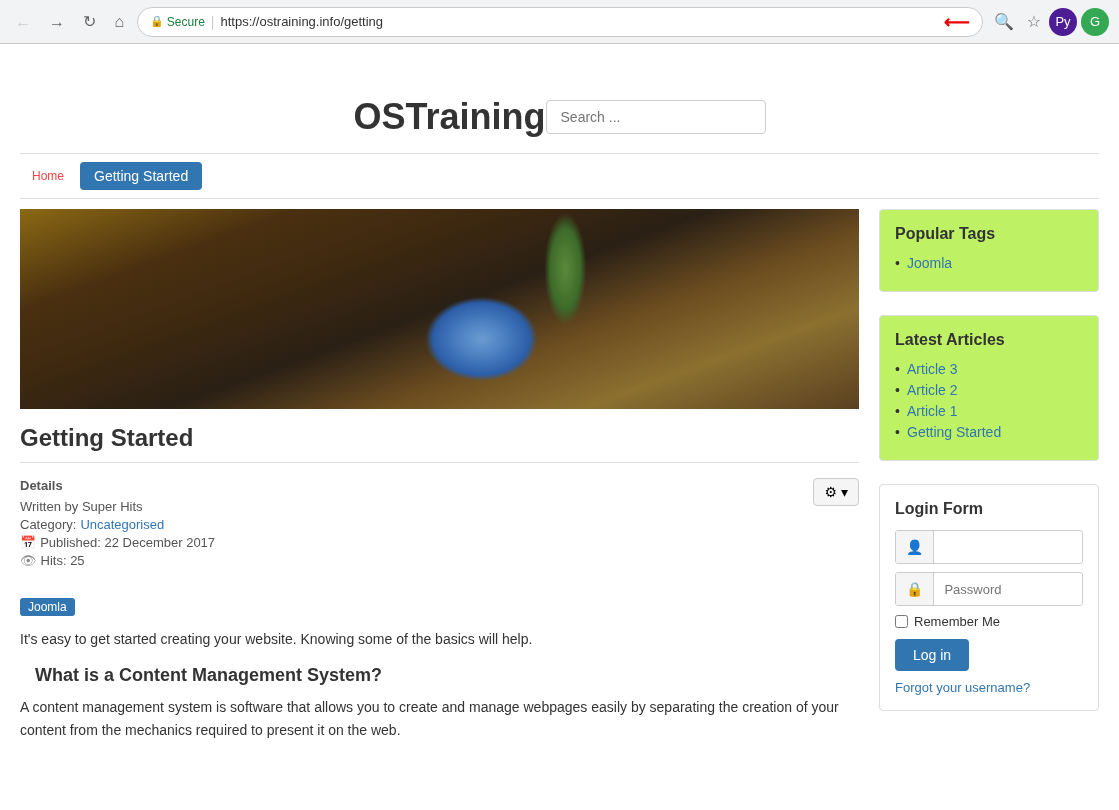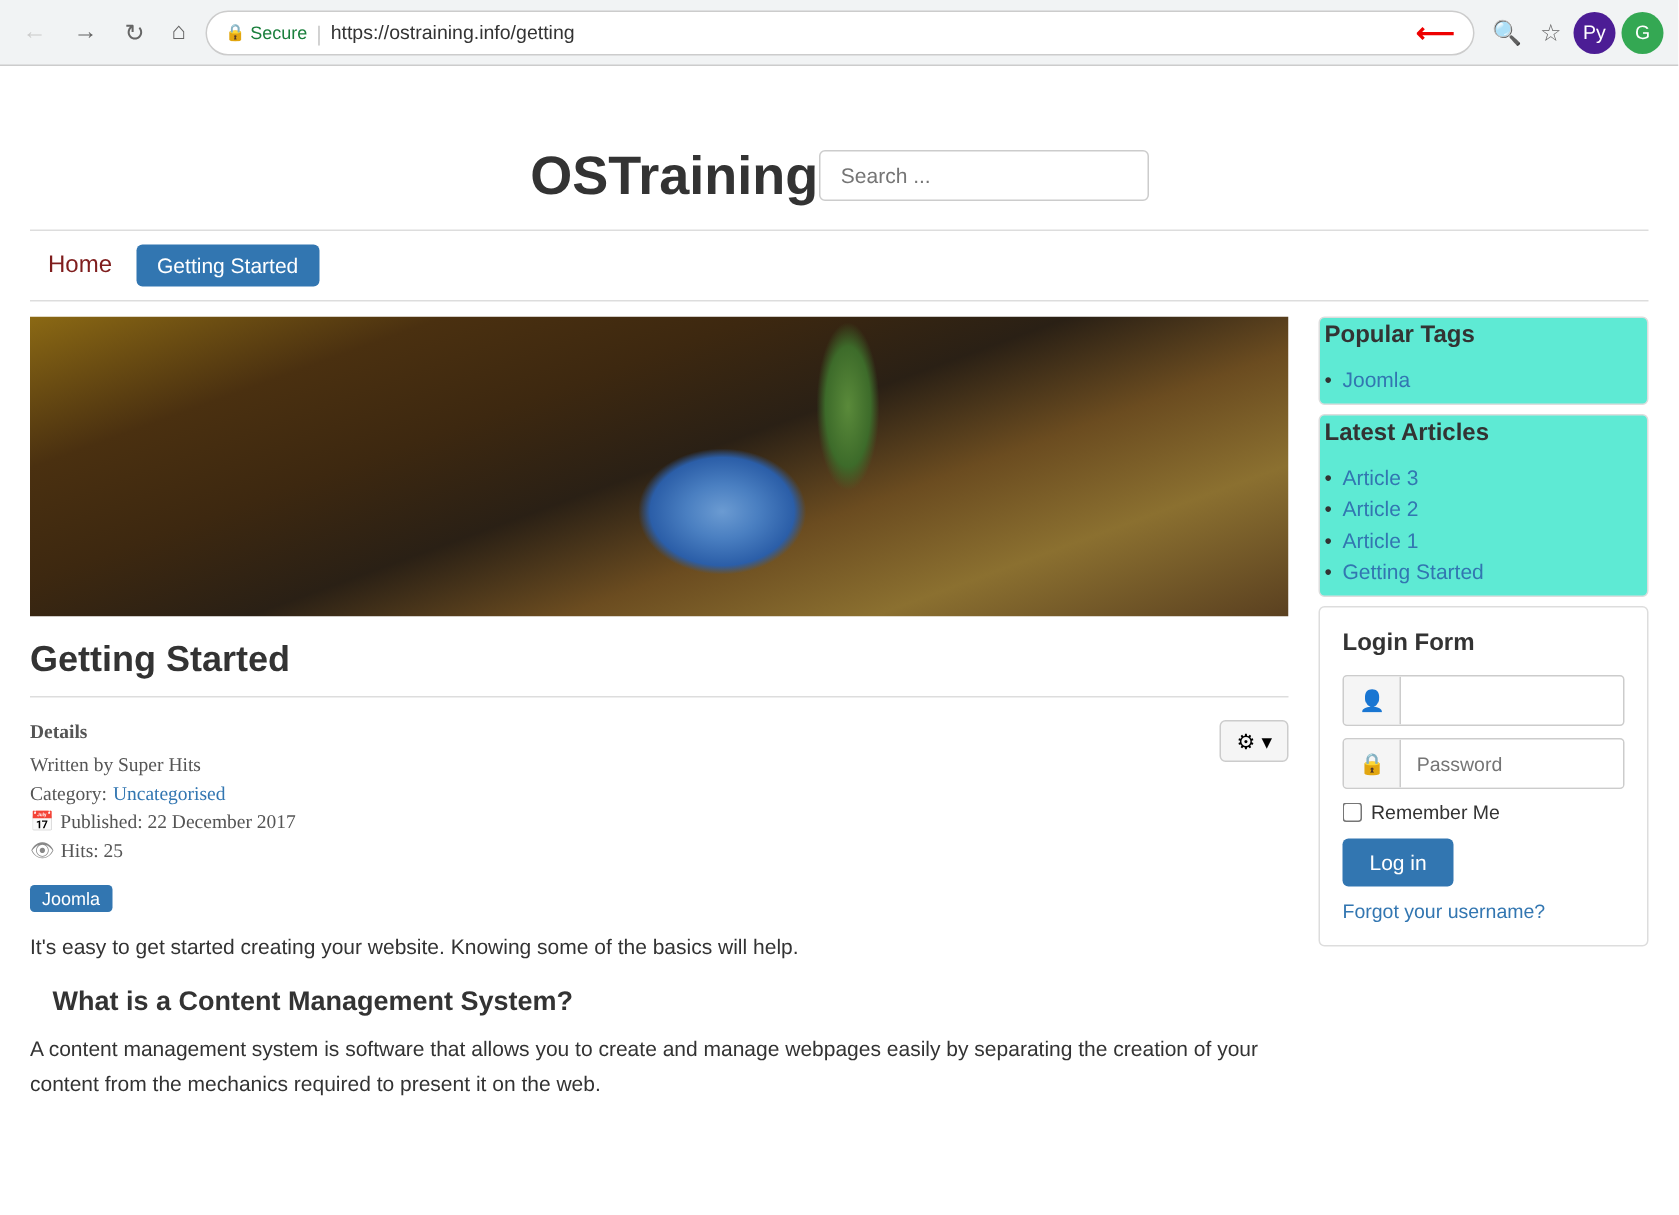--- a/index.html
+++ b/index.html
@@ -113,24 +113,24 @@
     
     .site-nav {
       display: flex;
       align-items: center;
       padding: 8px 0;
       gap: 4px;
       border-bottom: 1px solid #ddd;
       margin-bottom: 0;
     }
     .nav-link {
-      color: #7f1d1d;
+      color: #ef4444;
       text-decoration: none;
       padding: 6px 12px;
-      font-size: 16px;
+      font-size: 12px;
     }
     .nav-active {
       background: #3276b1;
       color: #fff;
       border-radius: 4px;
       padding: 6px 14px;
       font-size: 14px;
       text-decoration: none;
     }
 
@@ -170,22 +170,21 @@
       color: #333;
       margin-bottom: 10px;
     }
     .article-divider {
       border: none;
       border-top: 1px solid #ddd;
       margin-bottom: 15px;
     }
 
     .article-meta {
-      margin-bottom: 15px;
-      font-family: Liberation Serif, serif;
+      margin-bottom: 30px;
     }
     .meta-label {
       font-weight: bold;
       color: #555;
       font-size: 13px;
       margin-bottom: 6px;
     }
     .meta-row {
       font-size: 13px;
       color: #555;
@@ -244,23 +243,23 @@
 
     
     .sidebar {
       width: 220px;
       flex-shrink: 0;
     }
 
     .sidebar-module {
       border: 1px solid #ddd;
       border-radius: 4px;
-      margin-bottom: 6px;
-      padding: 3px;
-      background: #5eead4;
+      margin-bottom: 23px;
+      padding: 15px;
+      background: #bef264;
     }
 
     .sidebar-module-title {
       font-size: 16px;
       font-weight: bold;
       color: #333;
       margin-bottom: 12px;
     }
 
     .sidebar-list {

